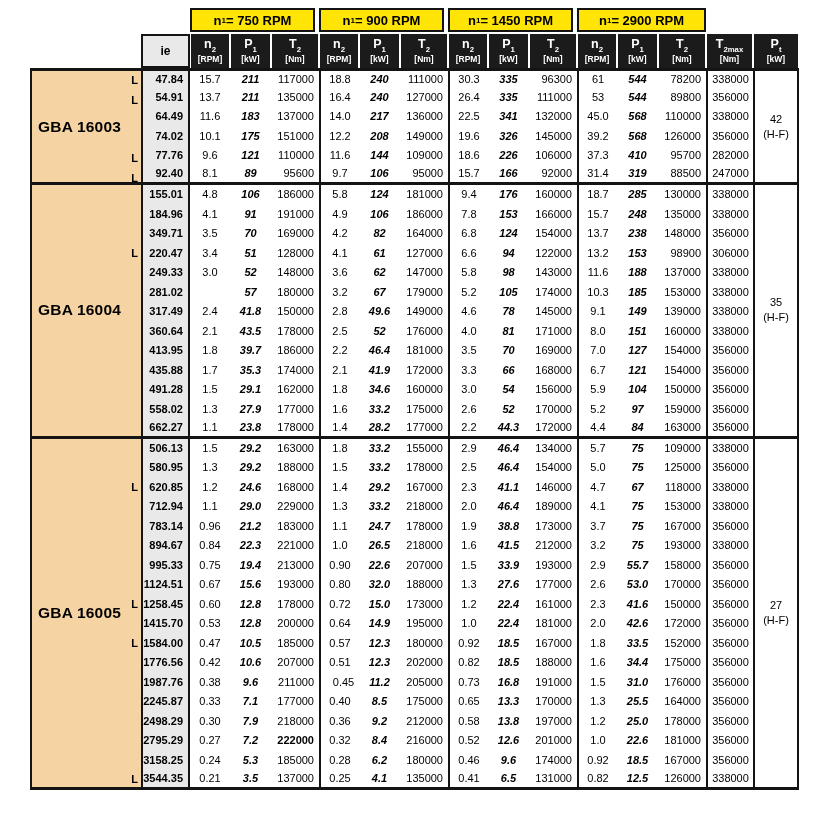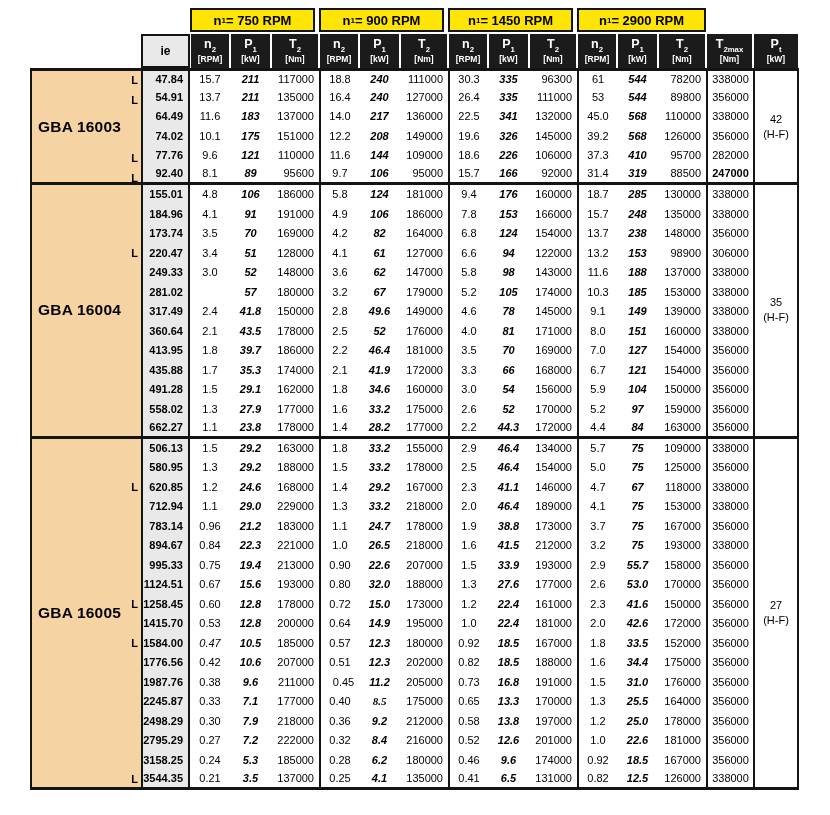--- a/index.html
+++ b/index.html
@@ -195,21 +195,21 @@
     <div class="cell t2 bend" style="grid-area: 9 / 5;">95600</div>
     <div class="cell n2 gb bend" style="grid-area: 9 / 6;">9.7</div>
     <div class="cell p1 bend" style="grid-area: 9 / 7;">106</div>
     <div class="cell t2 bend" style="grid-area: 9 / 8;">95000</div>
     <div class="cell n2 gb bend" style="grid-area: 9 / 9;">15.7</div>
     <div class="cell p1 bend" style="grid-area: 9 / 10;">166</div>
     <div class="cell t2 bend" style="grid-area: 9 / 11;">92000</div>
     <div class="cell n2 gb bend" style="grid-area: 9 / 12;">31.4</div>
     <div class="cell p1 bend" style="grid-area: 9 / 13;">319</div>
     <div class="cell t2 bend" style="grid-area: 9 / 14;">88500</div>
-    <div class="cell t2max bend" style="grid-area: 9 / 15; font-weight: bold;">247000</div>
+    <div class="cell t2max bend" style="grid-area: 9 / 15;">247000</div>
     <div class="ptcell dtop bend" style="grid-area: 4 / 16 / span 6;">
       <div>42</div>
       <div>(H-F)</div>
     </div>
     <div class="model bend" style="grid-area: 10 / 1 / span 13;">
       <div class="mname">GBA 16004</div>
       <span class="lmark" style="top:58.5px">L</span>
     </div>
     <div class="cell ie" style="grid-area: 10 / 2;">155.01</div>
     <div class="cell n2" style="grid-area: 10 / 3;">4.8</div>
@@ -232,21 +232,21 @@
     <div class="cell n2 gb" style="grid-area: 11 / 6;">4.9</div>
     <div class="cell p1" style="grid-area: 11 / 7;">106</div>
     <div class="cell t2" style="grid-area: 11 / 8;">186000</div>
     <div class="cell n2 gb" style="grid-area: 11 / 9;">7.8</div>
     <div class="cell p1" style="grid-area: 11 / 10;">153</div>
     <div class="cell t2" style="grid-area: 11 / 11;">166000</div>
     <div class="cell n2 gb" style="grid-area: 11 / 12;">15.7</div>
     <div class="cell p1" style="grid-area: 11 / 13;">248</div>
     <div class="cell t2" style="grid-area: 11 / 14;">135000</div>
     <div class="cell t2max" style="grid-area: 11 / 15;">338000</div>
-    <div class="cell ie" style="grid-area: 12 / 2;">173.74</div>
+    <div class="cell ie" style="grid-area: 12 / 2;">349.71</div>
     <div class="cell n2" style="grid-area: 12 / 3;">3.5</div>
     <div class="cell p1" style="grid-area: 12 / 4;">70</div>
     <div class="cell t2" style="grid-area: 12 / 5;">169000</div>
     <div class="cell n2 gb" style="grid-area: 12 / 6;">4.2</div>
     <div class="cell p1" style="grid-area: 12 / 7;">82</div>
     <div class="cell t2" style="grid-area: 12 / 8;">164000</div>
     <div class="cell n2 gb" style="grid-area: 12 / 9;">6.8</div>
     <div class="cell p1" style="grid-area: 12 / 10;">124</div>
     <div class="cell t2" style="grid-area: 12 / 11;">154000</div>
     <div class="cell n2 gb" style="grid-area: 12 / 12;">13.7</div>
@@ -538,21 +538,21 @@
     <div class="cell p1" style="grid-area: 32 / 7;">14.9</div>
     <div class="cell t2" style="grid-area: 32 / 8;">195000</div>
     <div class="cell n2 gb" style="grid-area: 32 / 9;">1.0</div>
     <div class="cell p1" style="grid-area: 32 / 10;">22.4</div>
     <div class="cell t2" style="grid-area: 32 / 11;">181000</div>
     <div class="cell n2 gb" style="grid-area: 32 / 12;">2.0</div>
     <div class="cell p1" style="grid-area: 32 / 13;">42.6</div>
     <div class="cell t2" style="grid-area: 32 / 14;">172000</div>
     <div class="cell t2max" style="grid-area: 32 / 15;">356000</div>
     <div class="cell ie" style="grid-area: 33 / 2;">1584.00</div>
-    <div class="cell n2" style="grid-area: 33 / 3; font-style: italic;">0.47</div>
+    <div class="cell n2" style="grid-area: 33 / 3;">0.47</div>
     <div class="cell p1" style="grid-area: 33 / 4;">10.5</div>
     <div class="cell t2" style="grid-area: 33 / 5;">185000</div>
     <div class="cell n2 gb" style="grid-area: 33 / 6;">0.57</div>
     <div class="cell p1" style="grid-area: 33 / 7;">12.3</div>
     <div class="cell t2" style="grid-area: 33 / 8;">180000</div>
     <div class="cell n2 gb" style="grid-area: 33 / 9;">0.92</div>
     <div class="cell p1" style="grid-area: 33 / 10;">18.5</div>
     <div class="cell t2" style="grid-area: 33 / 11;">167000</div>
     <div class="cell n2 gb" style="grid-area: 33 / 12;">1.8</div>
     <div class="cell p1" style="grid-area: 33 / 13;">33.5</div>
@@ -584,21 +584,21 @@
     <div class="cell t2" style="grid-area: 35 / 11;">191000</div>
     <div class="cell n2 gb" style="grid-area: 35 / 12;">1.5</div>
     <div class="cell p1" style="grid-area: 35 / 13;">31.0</div>
     <div class="cell t2" style="grid-area: 35 / 14;">176000</div>
     <div class="cell t2max" style="grid-area: 35 / 15;">356000</div>
     <div class="cell ie" style="grid-area: 36 / 2;">2245.87</div>
     <div class="cell n2" style="grid-area: 36 / 3;">0.33</div>
     <div class="cell p1" style="grid-area: 36 / 4;">7.1</div>
     <div class="cell t2" style="grid-area: 36 / 5;">177000</div>
     <div class="cell n2 gb" style="grid-area: 36 / 6;">0.40</div>
-    <div class="cell p1" style="grid-area: 36 / 7; font-family: Liberation Serif, serif;">8.5</div>
+    <div class="cell p1" style="grid-area: 36 / 7;">8.5</div>
     <div class="cell t2" style="grid-area: 36 / 8;">175000</div>
     <div class="cell n2 gb" style="grid-area: 36 / 9;">0.65</div>
     <div class="cell p1" style="grid-area: 36 / 10;">13.3</div>
     <div class="cell t2" style="grid-area: 36 / 11;">170000</div>
     <div class="cell n2 gb" style="grid-area: 36 / 12;">1.3</div>
     <div class="cell p1" style="grid-area: 36 / 13;">25.5</div>
     <div class="cell t2" style="grid-area: 36 / 14;">164000</div>
     <div class="cell t2max" style="grid-area: 36 / 15;">356000</div>
     <div class="cell ie" style="grid-area: 37 / 2;">2498.29</div>
     <div class="cell n2" style="grid-area: 37 / 3;">0.30</div>
@@ -610,21 +610,21 @@
     <div class="cell n2 gb" style="grid-area: 37 / 9;">0.58</div>
     <div class="cell p1" style="grid-area: 37 / 10;">13.8</div>
     <div class="cell t2" style="grid-area: 37 / 11;">197000</div>
     <div class="cell n2 gb" style="grid-area: 37 / 12;">1.2</div>
     <div class="cell p1" style="grid-area: 37 / 13;">25.0</div>
     <div class="cell t2" style="grid-area: 37 / 14;">178000</div>
     <div class="cell t2max" style="grid-area: 37 / 15;">356000</div>
     <div class="cell ie" style="grid-area: 38 / 2;">2795.29</div>
     <div class="cell n2" style="grid-area: 38 / 3;">0.27</div>
     <div class="cell p1" style="grid-area: 38 / 4;">7.2</div>
-    <div class="cell t2" style="grid-area: 38 / 5;">222000</div>
+    <div class="cell t2" style="grid-area: 38 / 5; font-weight: bold;">222000</div>
     <div class="cell n2 gb" style="grid-area: 38 / 6;">0.32</div>
     <div class="cell p1" style="grid-area: 38 / 7;">8.4</div>
     <div class="cell t2" style="grid-area: 38 / 8;">216000</div>
     <div class="cell n2 gb" style="grid-area: 38 / 9;">0.52</div>
     <div class="cell p1" style="grid-area: 38 / 10;">12.6</div>
     <div class="cell t2" style="grid-area: 38 / 11;">201000</div>
     <div class="cell n2 gb" style="grid-area: 38 / 12;">1.0</div>
     <div class="cell p1" style="grid-area: 38 / 13;">22.6</div>
     <div class="cell t2" style="grid-area: 38 / 14;">181000</div>
     <div class="cell t2max" style="grid-area: 38 / 15;">356000</div>

